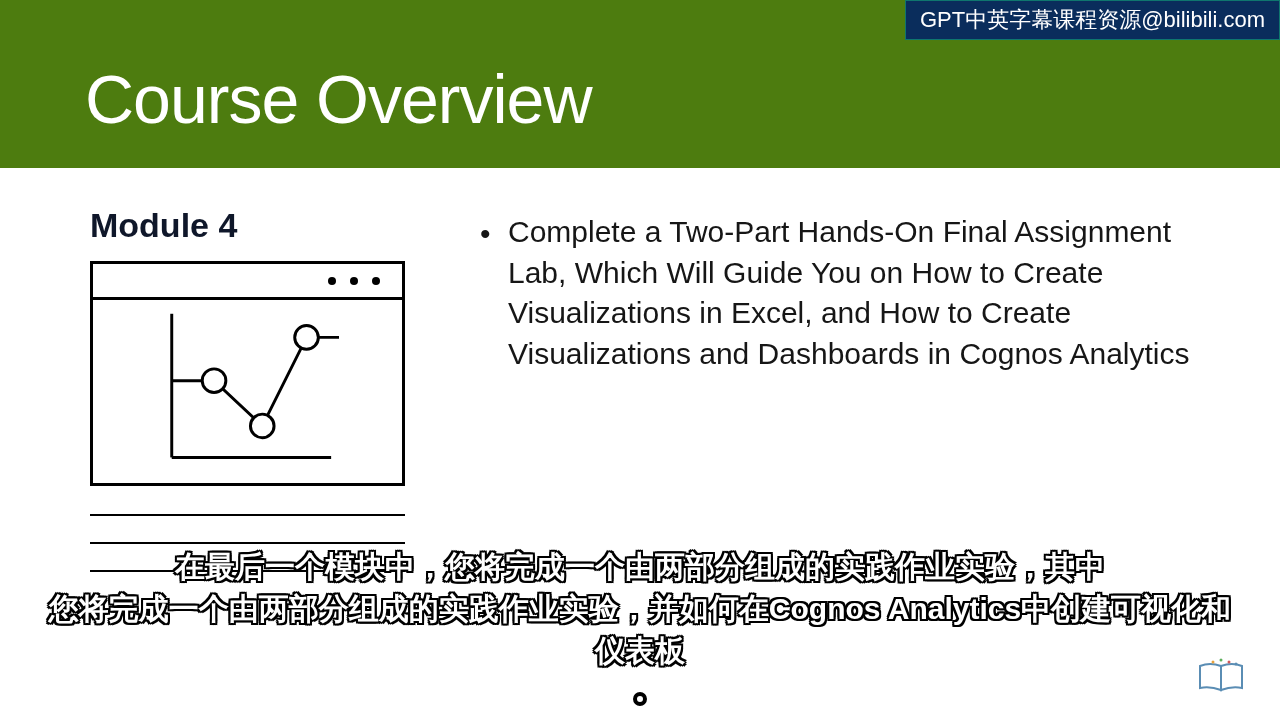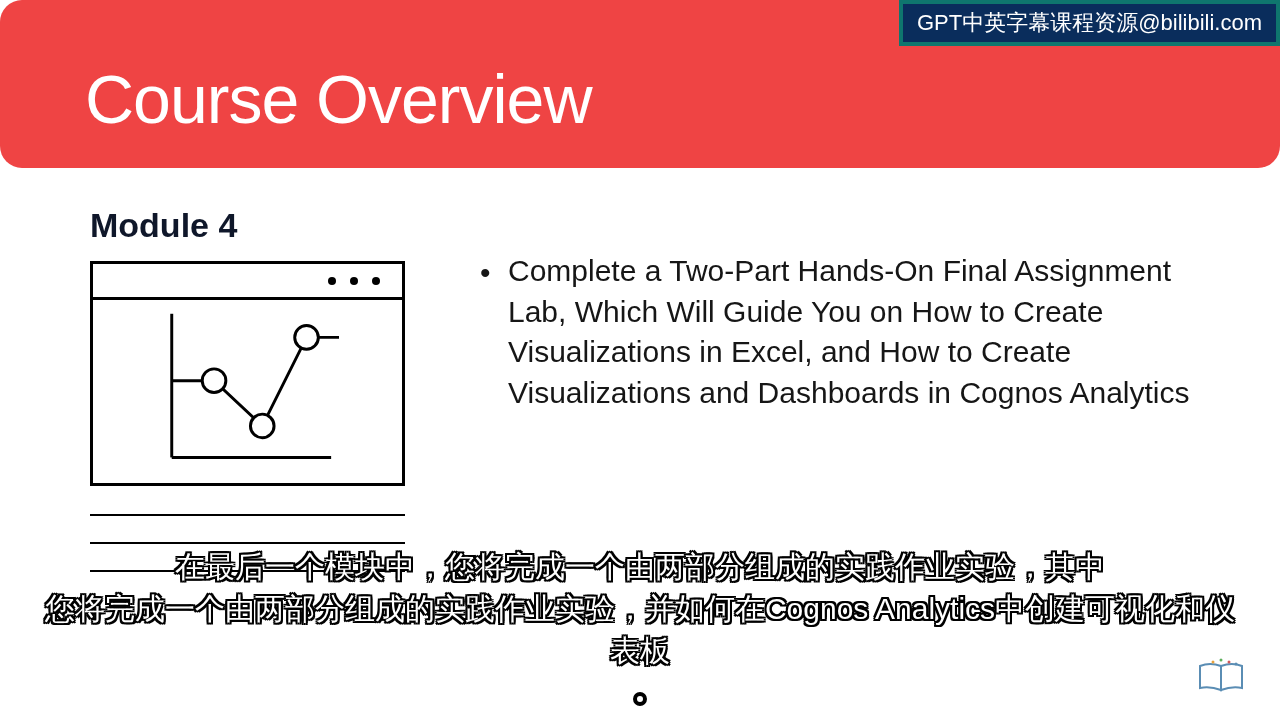--- a/index.html
+++ b/index.html
@@ -17,27 +17,26 @@
     }
     .watermark-bar {
       position: absolute;
       top: 0;
       right: 0;
       background: #0a2d5c;
       color: #ffffff;
       font-size: 22px;
       padding: 4px 14px;
       z-index: 10;
-      border: 4px solid #0f766e;
+      border: 1px solid #0f766e;
     }
     .title-banner {
-      background: #ef4444;
+      background: #4d7c0f;
       width: 100%;
       padding: 60px 0 30px 85px;
-      border-radius: 22px;
     }
     .title-banner h1 {
       color: #ffffff;
       font-size: 68px;
       font-weight: 500;
       letter-spacing: -1px;
     }
     .content-area {
       padding: 38px 85px 0 90px;
       display: flex;
@@ -87,21 +86,20 @@
       border-bottom: 2px solid #000;
       width: 315px;
       margin-bottom: 26px;
     }
     .right-col {
       flex: 1;
       padding-top: 6px;
     }
     .bullet-list {
       list-style: none;
-      margin-top: 39px;
     }
     .bullet-item {
       display: flex;
       align-items: flex-start;
       font-size: 30px;
       line-height: 1.35;
       color: #161616;
       font-weight: 400;
     }
     .bullet-marker {
@@ -112,21 +110,21 @@
       content: "•";
       font-size: 30px;
     }
     .subtitle-overlay {
       position: absolute;
       bottom: 48px;
       left: 0;
       right: 0;
       text-align: center;
       font-size: 30px;
-      font-weight: 400;
+      font-weight: 700;
       color: #fff;
       text-shadow:
         -2px -2px 0 #000,
          2px -2px 0 #000,
         -2px  2px 0 #000,
          2px  2px 0 #000,
         -2px  0   0 #000,
          2px  0   0 #000,
          0   -2px 0 #000,
          0    2px 0 #000;

